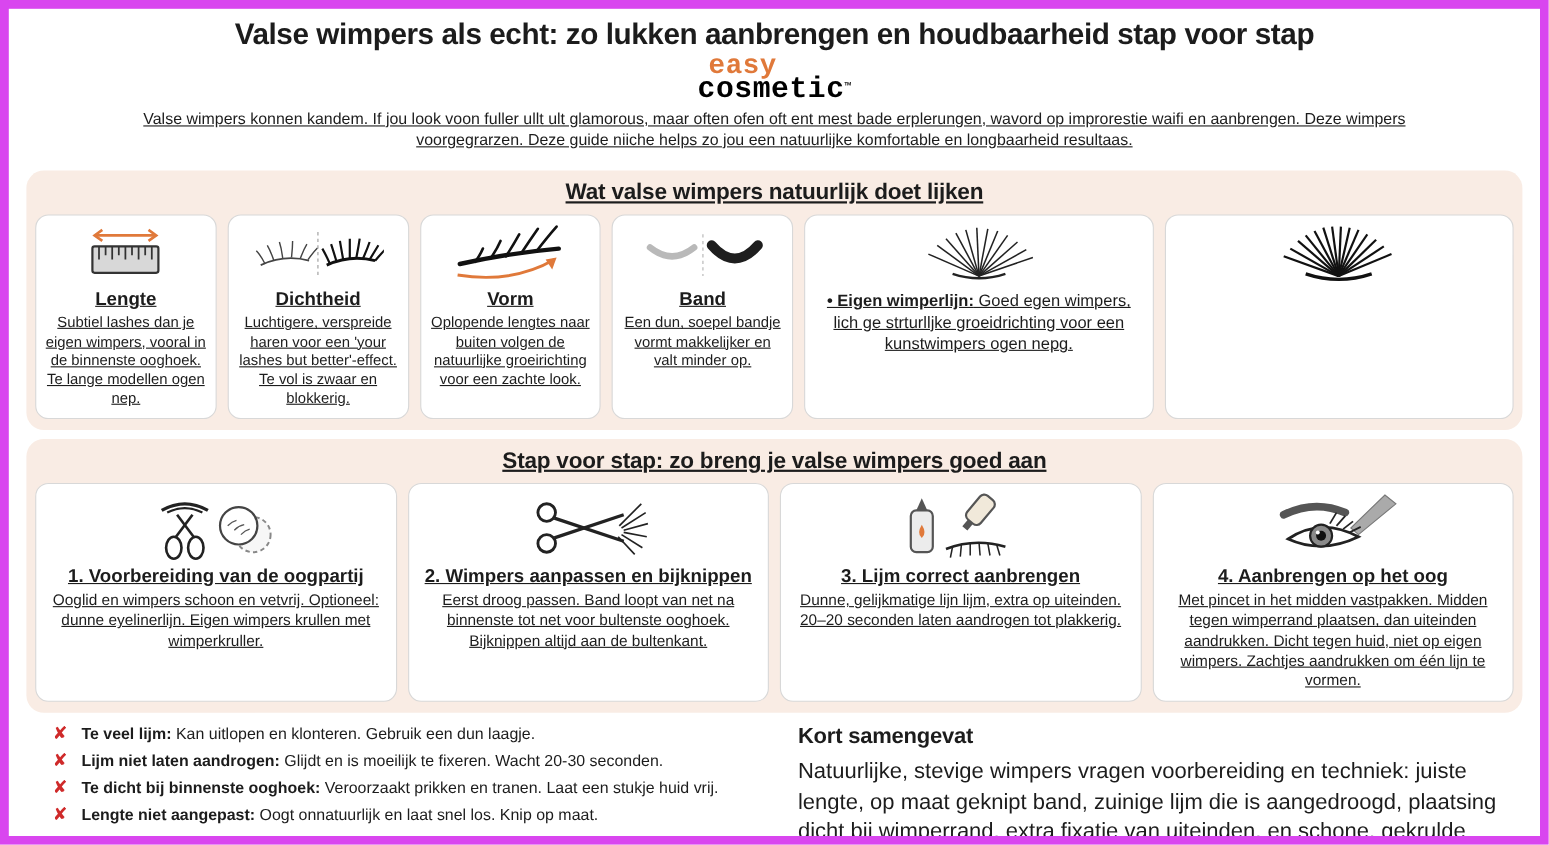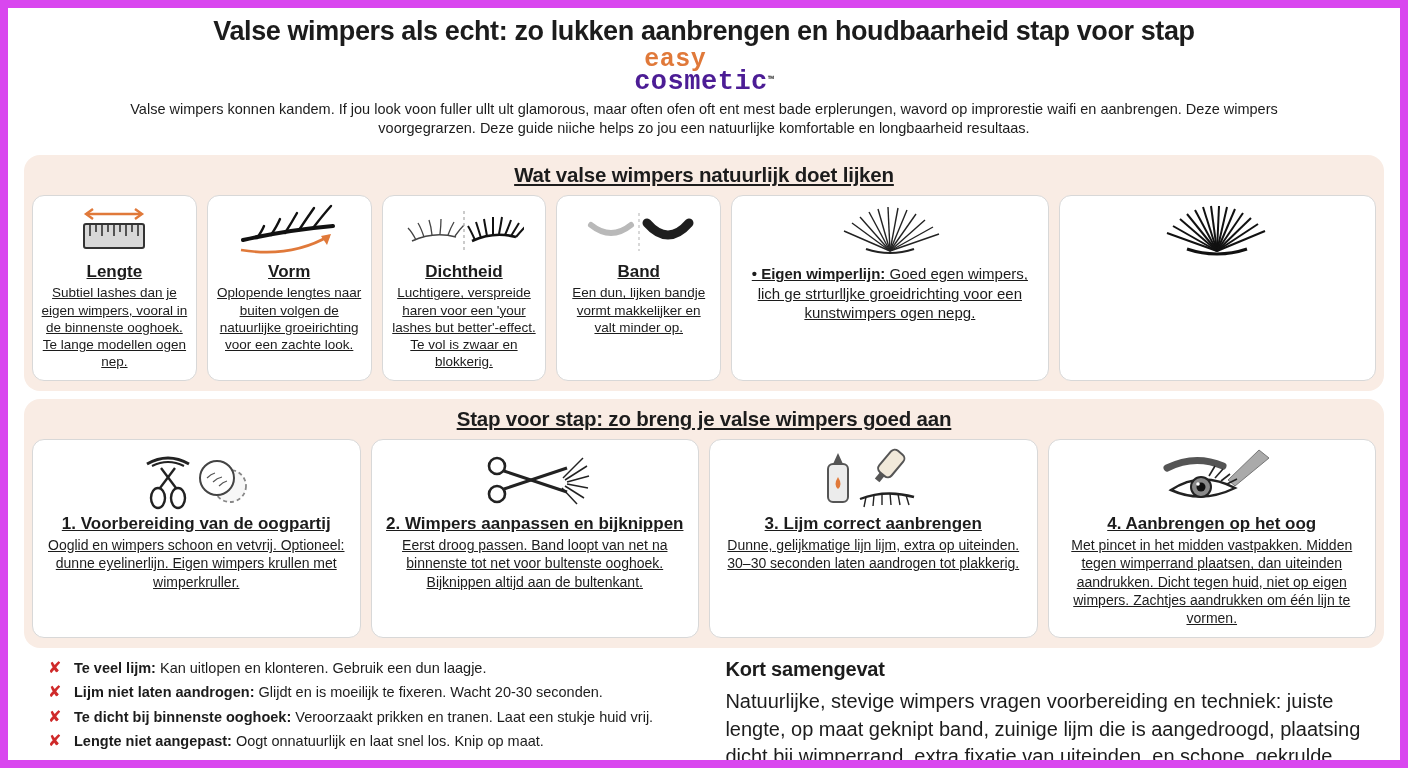--- a/index.html
+++ b/index.html
@@ -4,23 +4,23 @@
 <style>
   * { margin:0; padding:0; box-sizing:border-box; }
   html,body { background:#fff; }
   body { font-family:"Liberation Sans","DejaVu Sans",sans-serif; color:#1c1c1c; }
   .page{ width:1408px; height:768px; border:8px solid #d946ef; background:#fff; overflow:hidden; position:relative; }
 
   
   .main-title{ text-align:center; font-size:27px; font-weight:800; letter-spacing:-0.4px; margin-top:8px; }
   .logo{ width:fit-content; margin:2px auto 0 auto; line-height:0.88; text-align:left;font-family:Liberation Mono, monospace; }
   .logo .easy{ color:#e0793a; font-weight:700; font-size:25px; letter-spacing:0.5px; padding-left:10px; display:block; }
-  .logo .cosmetic{ color:#4c1d95; font-weight:700; font-size:27px; letter-spacing:0.5px; display:inline-block; }
+  .logo .cosmetic{ color:#000000; font-weight:700; font-size:27px; letter-spacing:0.5px; display:inline-block; }
   .logo sup{ font-size:10px; color:#2b2b2b; font-weight:700; }
-  .intro{ text-align:center; font-size:14.5px; line-height:1.3; max-width:1190px; margin:5px auto 18px auto; }
+  .intro{ text-align:center; font-size:14.5px; line-height:1.3; max-width:1190px; margin:5px auto 18px auto;text-decoration:underline; }
 
   
   .panel{ background:#f9ece4; border-radius:16px; margin:8px 16px 0 16px; padding:6px 8px 10px 8px;text-decoration:underline; }
   .panel-header{ text-align:center; font-size:20.5px; font-weight:800; letter-spacing:-0.2px; margin:2px 0 8px 0; }
   .cards{ display:flex; gap:10px; align-items:stretch; }
   .card{ background:#fff; border:1.5px solid #d8d8d8; border-radius:12px; padding:8px 8px 10px 8px; text-align:center; }
   .card .icon-box{ height:56px; display:flex; align-items:center; justify-content:center; }
   .card h3{ font-size:17px; font-weight:800; margin:2px 0 2px 0; }
   .card .body{ font-size:13.5px; line-height:1.27;text-align:center; }
   .feature-sm{ flex:1 1 0; }
@@ -79,39 +79,20 @@
               <line x1="66" y1="19" x2="66" y2="31"></line>
             </g>
           </svg>
         </div>
         <h3>Lengte</h3>
         <div class="body">Subtiel lashes dan je eigen wimpers, vooral in de binnenste ooghoek. Te lange modellen ogen nep.</div>
       </div>
 
       <div class="card feature-sm">
         <div class="icon-box">
-          <svg width="112" height="56" viewBox="0 0 112 56">
-            <path d="M10,36 Q55,26 100,22" fill="none" stroke="#111" stroke-width="4" stroke-linecap="round"></path>
-            <g stroke="#111" stroke-width="2.4" fill="none" stroke-linecap="round">
-              <path d="M24,34 q5,-7 7,-12"></path>
-                <path d="M38,31 q6,-9 9,-16"></path>
-              <path d="M52,29 q7,-11 12,-20"></path>
-                <path d="M66,26 q8,-12 15,-22"></path>
-              <path d="M80,24 q10,-13 18,-22"></path>
-            </g>
-            <path d="M8,46 Q58,54 96,32" fill="none" stroke="#e0793a" stroke-width="2.6"></path>
-            <polygon points="98,30 88,32 94,41" fill="#e0793a"></polygon>
-          </svg>
-        </div>
-        <h3>Vorm</h3>
-        <div class="body">Oplopende lengtes naar buiten volgen de natuurlijke groeirichting voor een zachte look.</div>
-      </div>
-
-      <div class="card feature-sm">
-        <div class="icon-box">
           <svg width="120" height="54" viewBox="0 0 120 54">
             <path d="M8,36 Q30,26 52,32" fill="none" stroke="#444" stroke-width="1.6"></path>
             <g stroke="#444" stroke-width="1.3" fill="none">
               <path d="M12,35 q-4,-8 -8,-12"></path>
                 <path d="M20,32 q-3,-9 -6,-14"></path>
               <path d="M28,30 q-1,-9 -3,-15"></path>
                 <path d="M36,29 q1,-9 1,-15"></path>
               <path d="M44,30 q3,-8 6,-13"></path>
                 <path d="M51,31 q5,-7 9,-11"></path>
             </g>
@@ -128,28 +109,47 @@
                 <path d="M112,32 q6,-7 9,-10"></path>
             </g>
           </svg>
         </div>
         <h3>Dichtheid</h3>
         <div class="body">Luchtigere, verspreide haren voor een 'your lashes but better'-effect. Te vol is zwaar en blokkerig.</div>
       </div>
 
       <div class="card feature-sm">
         <div class="icon-box">
+          <svg width="112" height="56" viewBox="0 0 112 56">
+            <path d="M10,36 Q55,26 100,22" fill="none" stroke="#111" stroke-width="4" stroke-linecap="round"></path>
+            <g stroke="#111" stroke-width="2.4" fill="none" stroke-linecap="round">
+              <path d="M24,34 q5,-7 7,-12"></path>
+                <path d="M38,31 q6,-9 9,-16"></path>
+              <path d="M52,29 q7,-11 12,-20"></path>
+                <path d="M66,26 q8,-12 15,-22"></path>
+              <path d="M80,24 q10,-13 18,-22"></path>
+            </g>
+            <path d="M8,46 Q58,54 96,32" fill="none" stroke="#e0793a" stroke-width="2.6"></path>
+            <polygon points="98,30 88,32 94,41" fill="#e0793a"></polygon>
+          </svg>
+        </div>
+        <h3>Vorm</h3>
+        <div class="body">Oplopende lengtes naar buiten volgen de natuurlijke groeirichting voor een zachte look.</div>
+      </div>
+
+      <div class="card feature-sm">
+        <div class="icon-box">
           <svg width="112" height="50" viewBox="0 0 112 50">
             <path d="M8,18 Q28,34 48,18" fill="none" stroke="#b9b9b9" stroke-width="6" stroke-linecap="round"></path>
             <line x1="56" y1="6" x2="56" y2="44" stroke="#ccc" stroke-width="1.5" stroke-dasharray="3,3"></line>
             <path d="M64,16 Q85,40 106,16" fill="none" stroke="#1e1e1e" stroke-width="9" stroke-linecap="round"></path>
           </svg>
         </div>
         <h3>Band</h3>
-        <div class="body">Een dun, lijken bandje vormt makkelijker en valt minder op.</div>
+        <div class="body">Een dun, soepel bandje vormt makkelijker en valt minder op.</div>
       </div>
 
       <div class="card feature-lg">
         <div class="icon-box">
           <svg width="140" height="54" viewBox="0 0 140 54">
             <path d="M46,44 Q70,52 94,44" fill="none" stroke="#222" stroke-width="2.2"></path>
             <g stroke="#222" stroke-width="1.4">
               <line x1="70" y1="46" x2="24" y2="26"></line>
                 <line x1="70" y1="46" x2="32" y2="18"></line>
               <line x1="70" y1="46" x2="40" y2="12"></line>
@@ -257,21 +257,21 @@
               <line x1="58" y1="50" x2="56" y2="60"></line>
                 <line x1="66" y1="48" x2="65" y2="59"></line>
               <line x1="74" y1="47" x2="74" y2="58"></line>
                 <line x1="82" y1="46" x2="83" y2="58"></line>
               <line x1="90" y1="47" x2="92" y2="58"></line>
                 <line x1="98" y1="48" x2="101" y2="58"></line>
             </g>
           </svg>
         </div>
         <h3>3. Lijm correct aanbrengen</h3>
-        <div class="body">Dunne, gelijkmatige lijn lijm, extra op uiteinden. 30–30 seconden laten aandrogen tot plakkerig.</div>
+        <div class="body">Dunne, gelijkmatige lijn lijm, extra op uiteinden. 20–20 seconden laten aandrogen tot plakkerig.</div>
       </div>
 
       <div class="card step-card">
         <div class="icon-box">
           <svg width="130" height="64" viewBox="0 0 130 64">
             <path d="M20,20 Q48,6 76,18" fill="none" stroke="#555" stroke-width="7" stroke-linecap="round"></path>
             <polygon points="112,2 122,10 88,38 81,32" fill="#aaa" stroke="#777" stroke-width="1"></polygon>
             <path d="M24,42 Q54,22 88,40 Q55,56 24,42 Z" fill="#fff" stroke="#222" stroke-width="2.5"></path>
             <circle cx="54" cy="39" r="10" fill="#8a8a8a" stroke="#222" stroke-width="2"></circle>
             <circle cx="54" cy="39" r="4.5" fill="#111"></circle>

